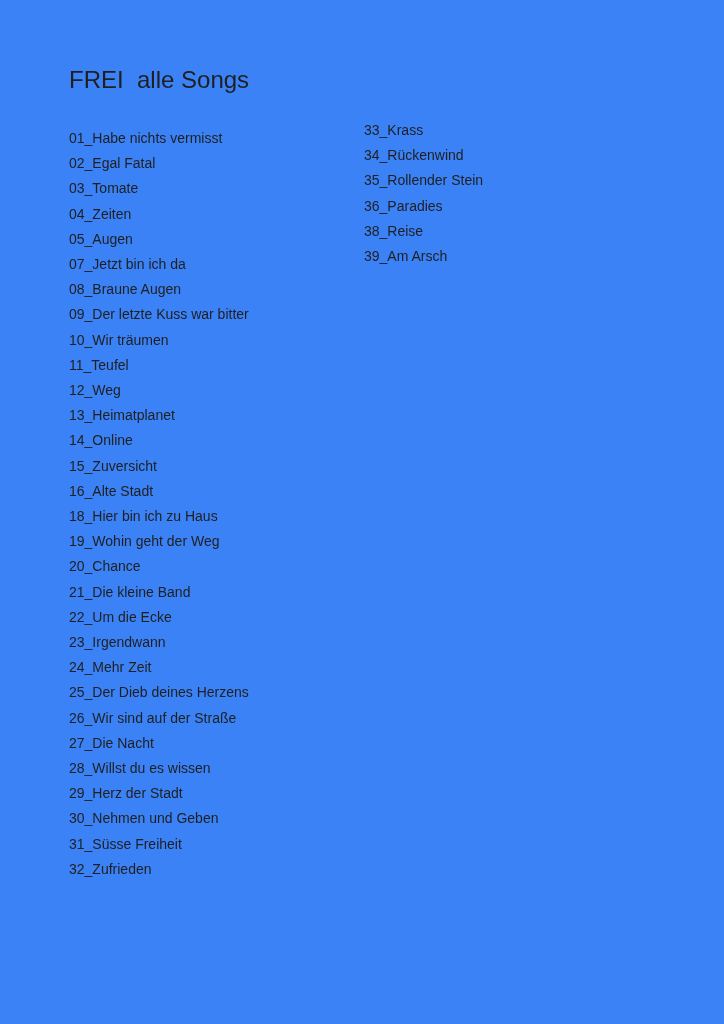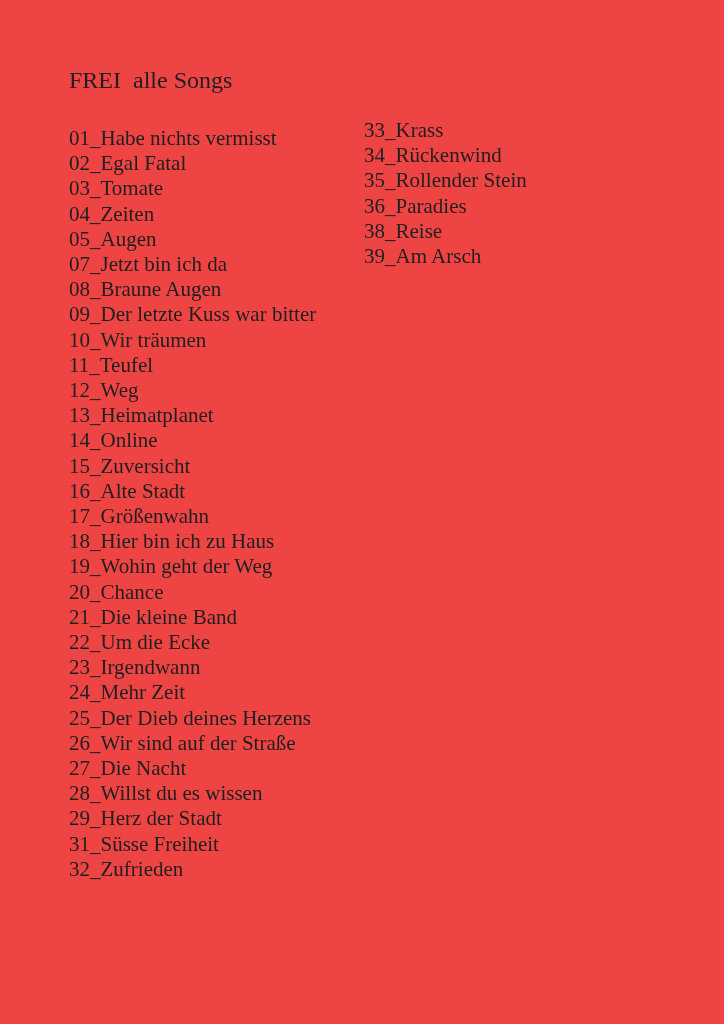--- a/index.html
+++ b/index.html
@@ -4,39 +4,39 @@
 <style>
   html, body {
     margin: 0;
     padding: 0;
     background: #ffffff;
   }
   .page {
     position: relative;
     width: 724px;
     height: 1024px;
-    background: #ef4444;
+    background: #3b82f6;
     overflow: hidden;
-    font-family: Liberation Serif, serif;
+    font-family: Liberation Sans, sans-serif;
     color: #1f1f1f;
   }
   .title {
     position: absolute;
     left: 69px;
     top: 66px;
     margin: 0;
     font-size: 24px;
     font-weight: 400;
     line-height: 1.2;
     white-space: pre;
     color: #1f1f1f;
   }
   .col {
     position: absolute;
-    font-size: 21px;
+    font-size: 14px;
     line-height: 25.2px;
   }
   .col-left  { left: 69px;  top: 126px; }
   .col-right { left: 364px; top: 118px; }
   .song-line { white-space: pre; }
 </style>
 </head>
 <body>
 
 <div class="page">
@@ -51,33 +51,33 @@
       <div class="song-line">07_Jetzt bin ich da</div>
       <div class="song-line">08_Braune Augen</div>
       <div class="song-line">09_Der letzte Kuss war bitter</div>
       <div class="song-line">10_Wir träumen</div>
       <div class="song-line">11_Teufel</div>
       <div class="song-line">12_Weg</div>
       <div class="song-line">13_Heimatplanet</div>
       <div class="song-line">14_Online</div>
       <div class="song-line">15_Zuversicht</div>
       <div class="song-line">16_Alte Stadt</div>
-      <div class="song-line">17_Größenwahn</div>
       <div class="song-line">18_Hier bin ich zu Haus</div>
       <div class="song-line">19_Wohin geht der Weg</div>
       <div class="song-line">20_Chance</div>
       <div class="song-line">21_Die kleine Band</div>
       <div class="song-line">22_Um die Ecke</div>
       <div class="song-line">23_Irgendwann</div>
       <div class="song-line">24_Mehr Zeit</div>
       <div class="song-line">25_Der Dieb deines Herzens</div>
       <div class="song-line">26_Wir sind auf der Straße</div>
       <div class="song-line">27_Die Nacht</div>
       <div class="song-line">28_Willst du es wissen</div>
       <div class="song-line">29_Herz der Stadt</div>
+      <div class="song-line">30_Nehmen und Geben</div>
       <div class="song-line">31_Süsse Freiheit</div>
       <div class="song-line">32_Zufrieden</div>
     </div>
 
   <div class="col col-right">
       <div class="song-line">33_Krass</div>
       <div class="song-line">34_Rückenwind</div>
       <div class="song-line">35_Rollender Stein</div>
       <div class="song-line">36_Paradies</div>
       <div class="song-line">38_Reise</div>

